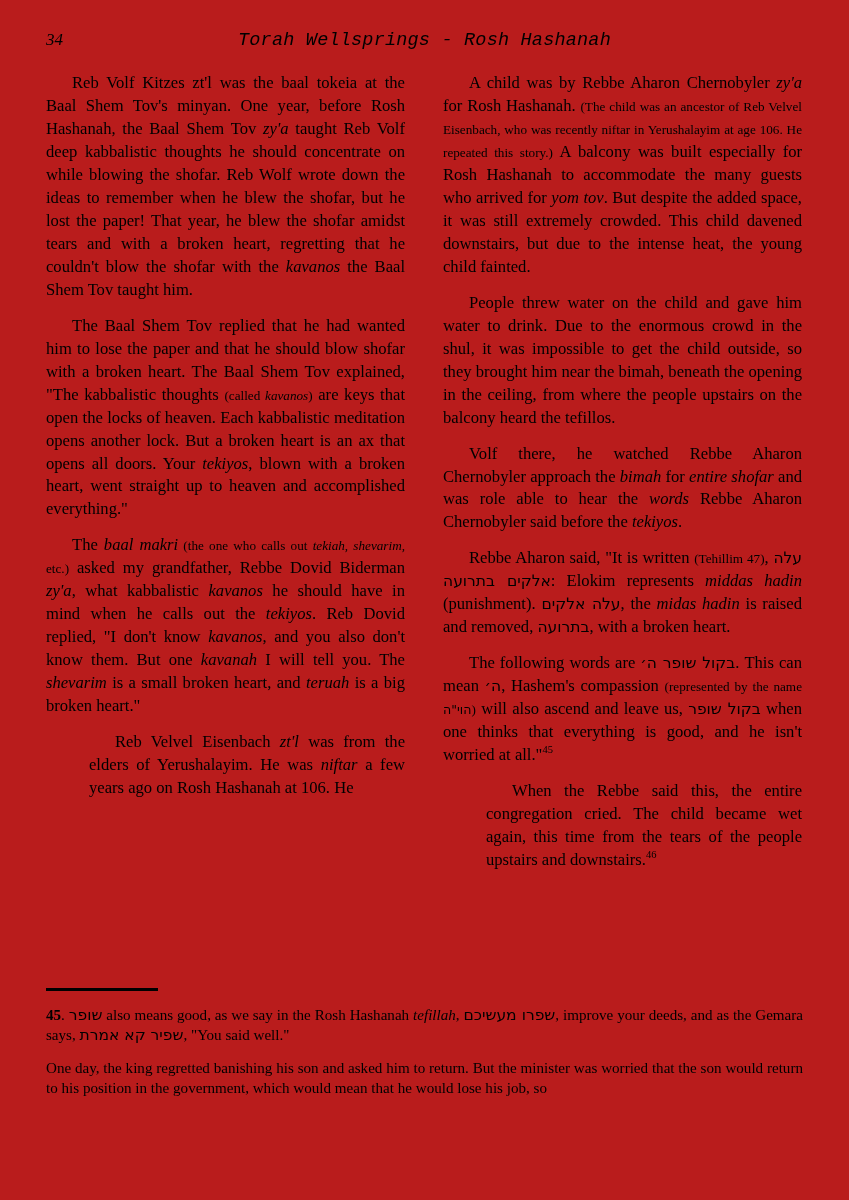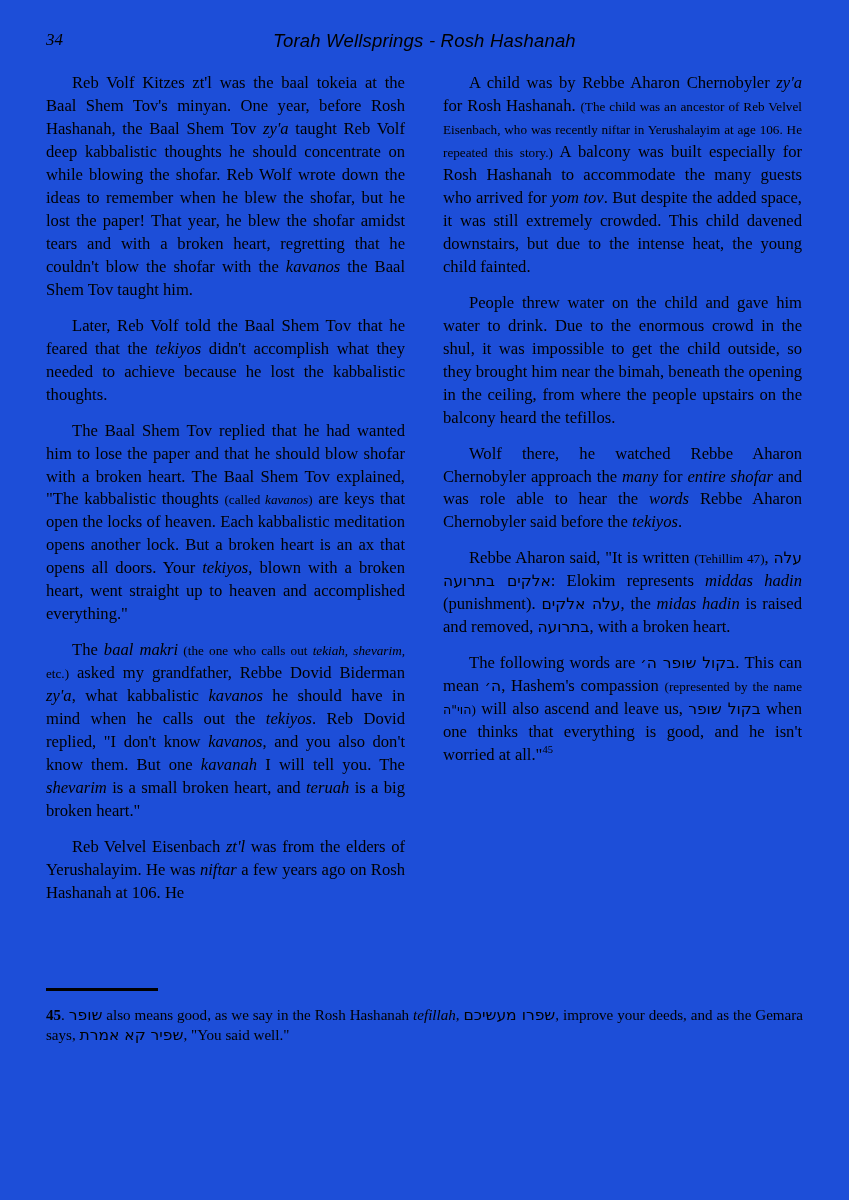--- a/index.html
+++ b/index.html
@@ -4,21 +4,21 @@
 <style>
   html, body {
     margin: 0;
     padding: 0;
     background: #ffffff;
   }
   .page {
     position: relative;
     width: 849px;
     height: 1200px;
-    background: #1d4ed8;
+    background: #b91c1c;
     font-family: "Liberation Serif", serif;
     color: #000000;
     box-sizing: border-box;
     overflow: hidden;
   }
   .header {
     position: absolute;
     top: 30px;
     left: 46px;
     right: 46px;
@@ -33,21 +33,21 @@
     font-family: "Liberation Serif", serif;
   }
   .running-title {
     position: absolute;
     left: 0;
     right: 0;
     top: 0;
     text-align: center;
     font-size: 18.5px;
     font-style: italic;
-    font-family: Liberation Sans, sans-serif;
+    font-family: Liberation Mono, monospace;
     letter-spacing: 0.2px;
   }
   .columns {
     position: absolute;
     top: 72px;
     left: 46px;
     width: 757px;
     height: 900px;
     display: flex;
     gap: 38px;
@@ -59,20 +59,21 @@
     text-align: justify;
     text-justify: inter-word;
     hyphens: none;
   }
   .col p {
     margin: 0 0 13px 0;
     text-indent: 26px;
   }
   .col p.last {
     margin-bottom: 0;
+    margin-left: 43px;
   }
   i, em { font-style: italic; }
   .small {
     font-size: 13.2px;
   }
   .hebrew {
     font-family: "DejaVu Sans", sans-serif;
     font-size: 15.5px;
     direction: rtl;
     unicode-bidi: embed;
@@ -115,34 +116,35 @@
 <div class="page">
 
   <div class="header">
     <div class="folio">34</div>
     <div class="running-title">Torah Wellsprings - Rosh Hashanah</div>
   </div>
 
   <div class="columns">
     <div class="col" id="left-col">
         <p><span>Reb Volf Kitzes zt'l was the baal tokeia at the Baal Shem Tov's minyan. One year, before Rosh Hashanah, the Baal Shem Tov </span><i>zy'a</i><span> taught Reb Volf deep kabbalistic thoughts he should concentrate on while blowing the shofar. Reb Wolf wrote down the ideas to remember when he blew the shofar, but he lost the paper! That year, he blew the shofar amidst tears and with a broken heart, regretting that he couldn't blow the shofar with the </span><i>kavanos</i><span> the Baal Shem Tov taught him.</span></p>
-        <p><span>Later, Reb Volf told the Baal Shem Tov that he feared that the </span><i>tekiyos</i><span> didn't accomplish what they needed to achieve because he lost the kabbalistic thoughts.</span></p>
         <p><span>The Baal Shem Tov replied that he had wanted him to lose the paper and that he should blow shofar with a broken heart. The Baal Shem Tov explained, "The kabbalistic thoughts </span><span class="small">(called </span><i class="small">kavanos</i><span class="small">)</span><span> are keys that open the locks of heaven. Each kabbalistic meditation opens another lock. But a broken heart is an ax that opens all doors. Your </span><i>tekiyos</i><span>, blown with a broken heart, went straight up to heaven and accomplished everything."</span></p>
         <p><span>The </span><i>baal makri</i><span class="small"> (the one who calls out </span><i class="small">tekiah, shevarim,</i><span class="small"> etc.)</span><span> asked my grandfather, Rebbe Dovid Biderman </span><i>zy'a</i><span>, what kabbalistic </span><i>kavanos</i><span> he should have in mind when he calls out the </span><i>tekiyos</i><span>. Reb Dovid replied, "I don't know </span><i>kavanos</i><span>, and you also don't know them. But one </span><i>kavanah</i><span> I will tell you. The </span><i>shevarim</i><span> is a small broken heart, and </span><i>teruah</i><span> is a big broken heart."</span></p>
         <p class="last"><span>Reb Velvel Eisenbach </span><i>zt'l</i><span> was from the elders of Yerushalayim. He was </span><i>niftar</i><span> a few years ago on Rosh Hashanah at 106. He</span></p>
       </div>
     <div class="col" id="right-col">
         <p><span>A child was by Rebbe Aharon Chernobyler </span><i>zy'a</i><span> for Rosh Hashanah. </span><span class="small">(The child was an ancestor of Reb Velvel Eisenbach, who was recently niftar in Yerushalayim at age 106. He repeated this story.)</span><span> A balcony was built especially for Rosh Hashanah to accommodate the many guests who arrived for </span><i>yom tov</i><span>. But despite the added space, it was still extremely crowded. This child davened downstairs, but due to the intense heat, the young child fainted.</span></p>
         <p><span>People threw water on the child and gave him water to drink. Due to the enormous crowd in the shul, it was impossible to get the child outside, so they brought him near the bimah, beneath the opening in the ceiling, from where the people upstairs on the balcony heard the tefillos.</span></p>
-        <p><span>Wolf there, he watched Rebbe Aharon Chernobyler approach the </span><i>many</i><span> for </span><i>entire shofar</i><span> and was role able to hear the </span><i>words</i><span> Rebbe Aharon Chernobyler said before the </span><i>tekiyos</i><span>.</span></p>
+        <p><span>Volf there, he watched Rebbe Aharon Chernobyler approach the </span><i>bimah</i><span> for </span><i>entire shofar</i><span> and was role able to hear the </span><i>words</i><span> Rebbe Aharon Chernobyler said before the </span><i>tekiyos</i><span>.</span></p>
         <p><span>Rebbe Aharon said, "It is written </span><span class="small">(Tehillim 47)</span><span>, </span><span class="hebrew">עלה אלקים בתרועה</span><span>: Elokim represents </span><i>middas hadin</i><span> (punishment). </span><span class="hebrew">עלה אלקים</span><span>, the </span><i>midas hadin</i><span> is raised and removed, </span><span class="hebrew">בתרועה</span><span>, with a broken heart.</span></p>
         <p><span>The following words are </span><span class="hebrew">בקול שופר ה׳</span><span>. This can mean </span><span class="hebrew">ה׳</span><span>, Hashem's compassion </span><span class="small">(represented by the name </span><span class="hebrew-sm">הוי"ה</span><span class="small">)</span><span> will also ascend and leave us, </span><span class="hebrew">בקול שופר</span><span> when one thinks that everything is good, and he isn't worried at all."</span><sup>45</sup></p>
+        <p class="last"><span>When the Rebbe said this, the entire congregation cried. The child became wet again, this time from the tears of the people upstairs and downstairs.</span><sup>46</sup></p>
       </div>
   </div>
 
   <div class="footnotes">
     <div class="fn-rule"></div>
     <div id="footnote-list">
         <p><b>45</b><span>. </span><span class="hebrew">שופר</span><span> also means good, as we say in the Rosh Hashanah </span><i>tefillah</i><span>, </span><span class="hebrew">שפרו מעשיכם</span><span>, improve your deeds, and as the Gemara says, </span><span class="hebrew">שפיר קא אמרת</span><span>, "You said well."</span></p>
+        <p><span>One day, the king regretted banishing his son and asked him to return. But the minister was worried that the son would return to his position in the government, which would mean that he would lose his job, so</span></p>
       </div>
   </div>
 
 </div>
 
 </body></html>

